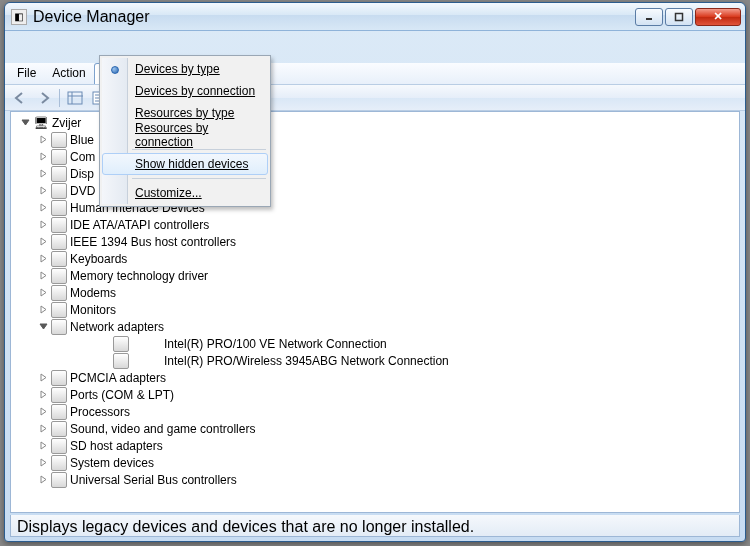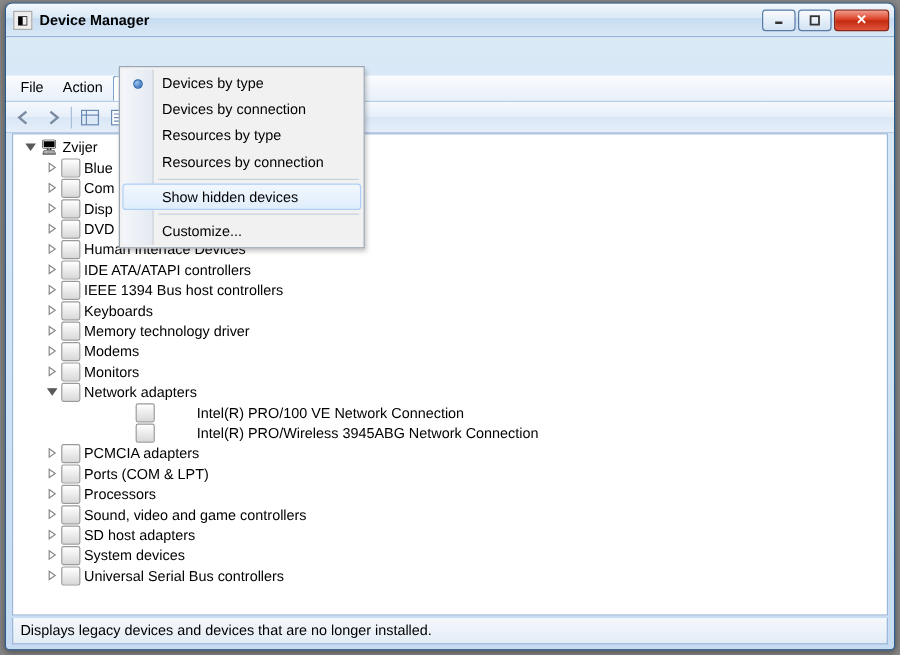--- a/index.html
+++ b/index.html
@@ -10,21 +10,21 @@
     border: 1px solid #2b5c8e; border-radius: 6px 6px 4px 4px;
     background: linear-gradient(#dceaf7,#c7dcf2); box-shadow: 0 2px 6px rgba(0,0,0,.4);
     display: flex; flex-direction: column;
   }
   .titlebar {
     height: 28px; display: flex; align-items: center; padding: 0 4px 0 6px;
     background: linear-gradient(#f3f8fd,#d8e8f6 45%,#c8dcf0 46%,#d8e8f6);
     border-bottom: 1px solid #8fb3d9; border-radius: 6px 6px 0 0;
   }
   .title-icon { width:16px; height:16px; background:#eee; border:1px solid #aaa; margin-right:6px; display:flex; align-items:center; justify-content:center; font-size:10px;}
-  .title-text { flex:1; font-size:12px; color:#000;font-weight:bold; }
+  .title-text { flex:1; font-size:16px; color:#000; }
   .win-controls { display:flex; gap:0; }
   .win-btn { width:28px; height:18px; border:1px solid #5a7ca5; border-radius:3px; margin-left:2px; display:flex; align-items:center; justify-content:center; font-size:10px; font-weight:bold; color:#333; background:linear-gradient(#f8fbfe,#d3e3f3); }
   .win-btn.close { width:46px; background:linear-gradient(#f39a8a,#d93b1f 48%,#c22a10 52%,#e0543a); color:#fff; border-color:#8a2718;}
   .win-btn.close::before{content:"✕"; font-size:11px;}
 
   .menubar {
     height: 22px; display:flex; align-items:stretch; padding:0 4px;
     background: linear-gradient(#fafcff,#e8f0fa); border-bottom:1px solid #b9cde4;
     font-size:12px; color:#000;margin-top:32px;
   }
@@ -50,33 +50,33 @@
   .tree { position:absolute; inset:0; padding:2px 0 0 2px; font-size:12px; color:#000; line-height:16px; overflow:auto;}
   .node { display:flex; align-items:center; height:17px; white-space:nowrap;}
   .expander { width:12px; height:12px; display:inline-flex; align-items:center; justify-content:center; margin-right:2px;}
   .expander svg{width:9px;height:9px;}
   .dev-icon { width:16px; height:16px; margin-right:3px; display:inline-flex; align-items:center; justify-content:center; font-size:11px;}
   .dev-icon.computer::before{content:"🖥"; font-size:12px;}
   .dev-icon.generic{ background:linear-gradient(#fff,#d8d8d8); border:1px solid #999; border-radius:2px;}
   .indent1{padding-left:6px;} .indent2{padding-left:24px;} .indent3{padding-left:54px;gap:32px;}
 
   .dropdown {
-    position:absolute; left:94px; top:52px; width:205px;
+    position:absolute; left:94px; top:52px; width:172px;
     background:#f1f1f1; border:1px solid #9aa7b5; box-shadow:2px 3px 4px rgba(0,0,0,.25);
-    padding:2px; z-index:100; font-size:12px;
+    padding:2px; z-index:100; font-size:12px;text-decoration:underline;
   }
   .dropdown .gutter { position:absolute; left:2px; top:2px; bottom:2px; width:26px; background:linear-gradient(90deg,#f4f6fa,#e4eaf2); border-right:1px solid #c7d0db;}
   .dd-item { position:relative; height:22px; display:flex; align-items:center; padding-left:32px; border:1px solid transparent; border-radius:3px; }
   .dd-item.highlight { background:linear-gradient(#f2f7fd,#dfeefc); border-color:#aecff7; }
   .dd-sep { height:1px; background:#c7d0db; margin:3px 2px 3px 30px; }
   .dd-bullet { position:absolute; left:8px; top:7px; width:8px; height:8px; border-radius:50%; background:radial-gradient(circle at 30% 30%,#9cc5f0,#2a66b0); border:1px solid #2a66b0;}
 
   .statusbar {
     height:22px; background:linear-gradient(#f5f8fc,#e3ecf6); border-top:1px solid #b9cde4;
-    font-size:12px; padding:3px 6px 0; margin:0 5px 4px; border:1px solid #9db7d6; border-top:none;
+    font-size:16px; padding:3px 6px 0; margin:0 5px 4px; border:1px solid #9db7d6; border-top:none;
   }
 
   
   .tri-right { fill:none; stroke:#888; stroke-width:1;}
   .tri-down  { fill:#595959; stroke:#595959;}
 </style>
 </head>
 <body>
 
 <div class="window">

